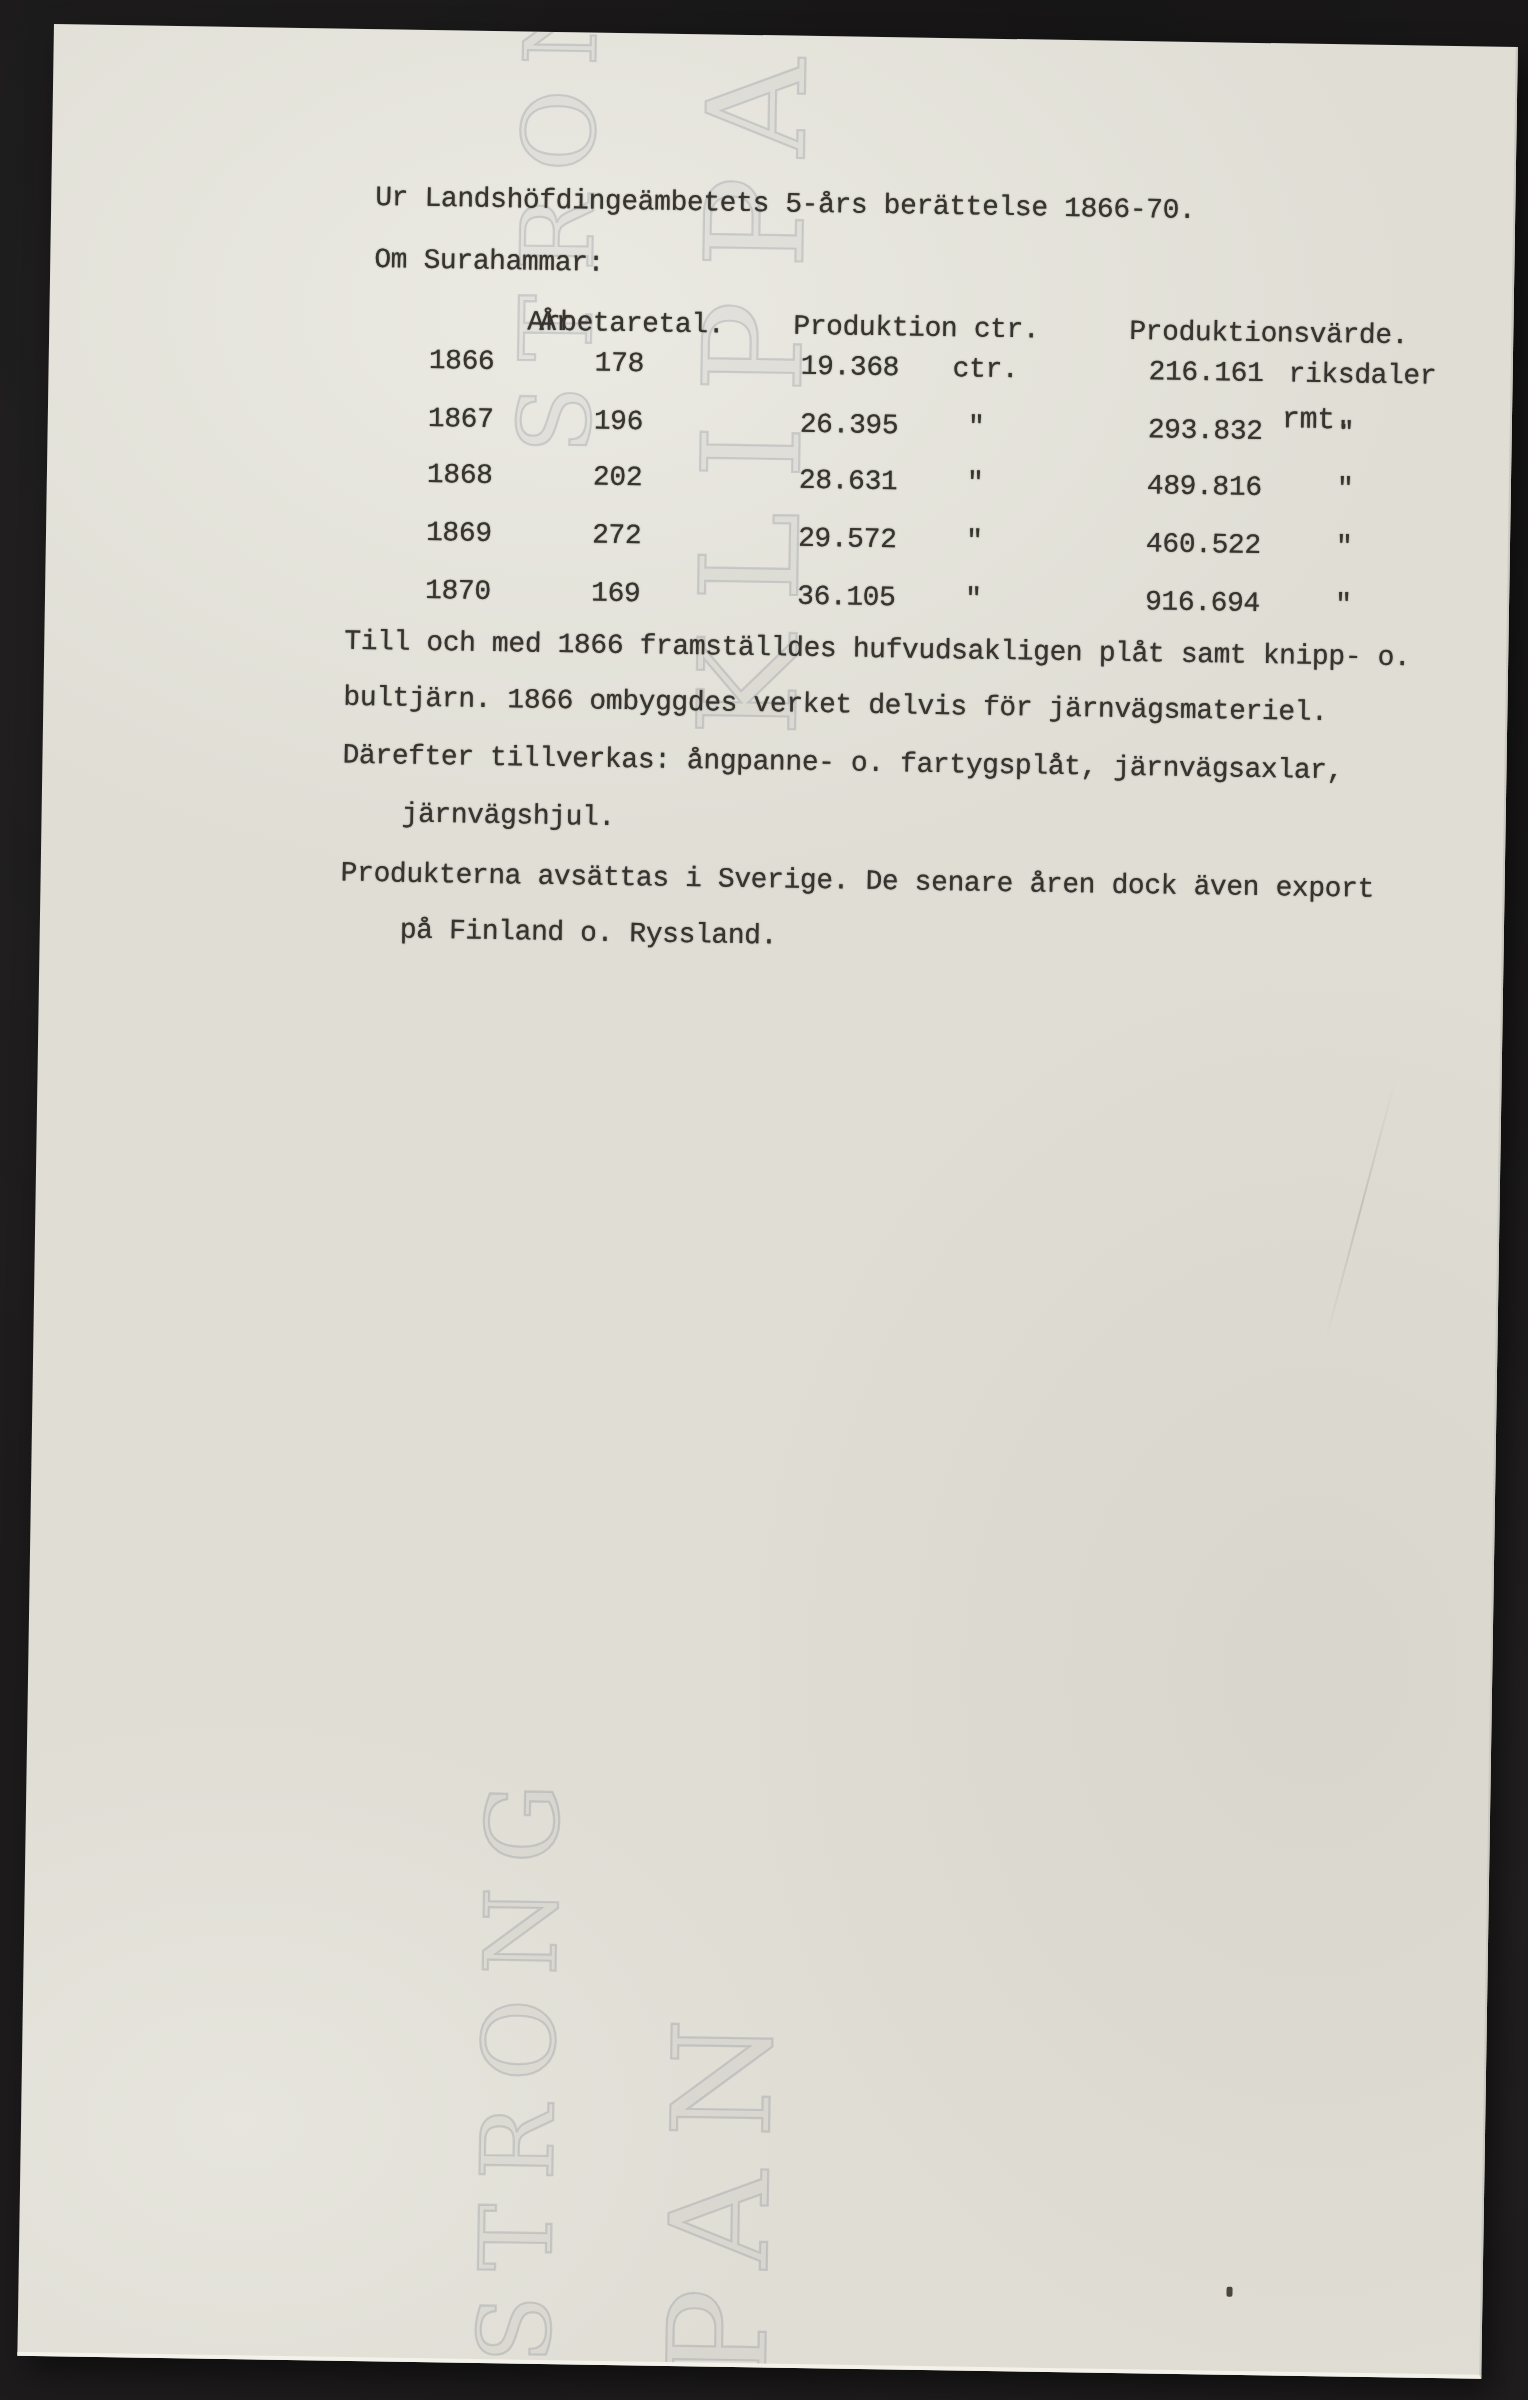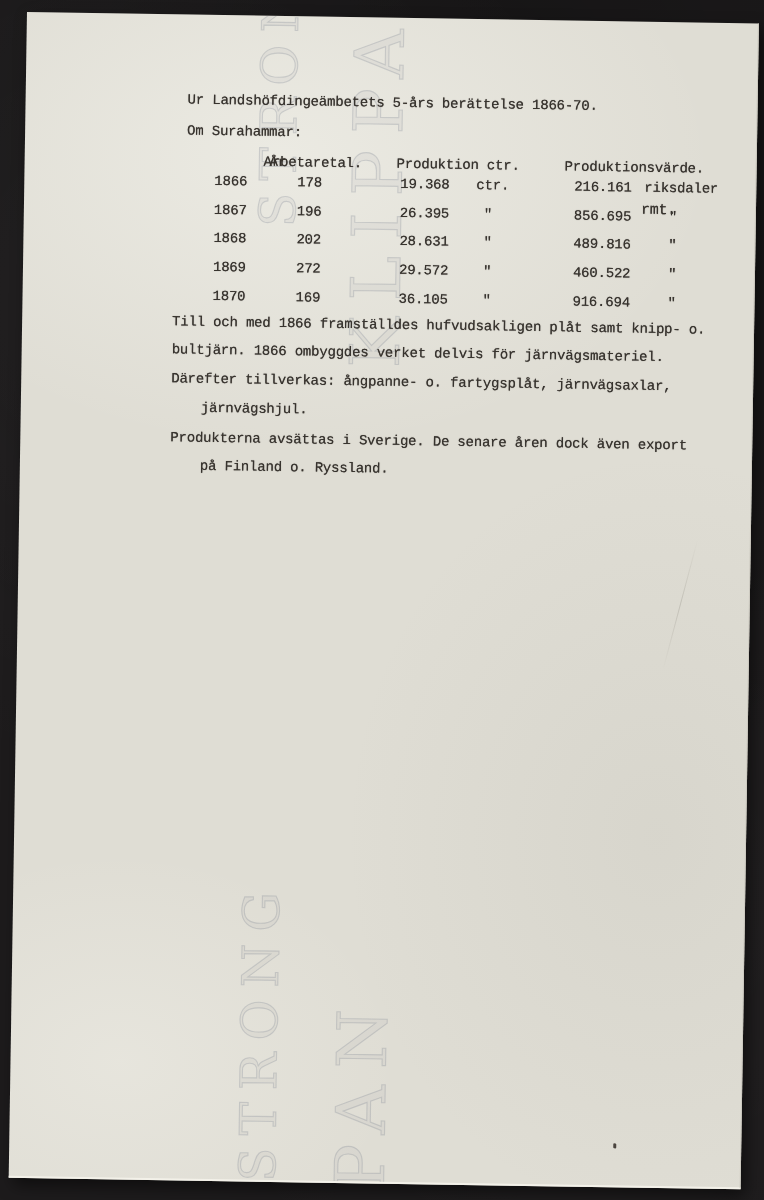--- a/index.html
+++ b/index.html
@@ -119,21 +119,21 @@
       <span class="c" style="left:620px;">riksdaler</span>
     </div>
 
     <div class="tw rmt-note" style="left:617px; top:181px;">rmt.</div>
 
     <div class="trow tw" style="top:188px;">
       <span class="c col-year">1867</span>
       <span class="c col-workers">196</span>
       <span class="c col-prod">26.395</span>
       <span class="c" style="left:460px;">"</span>
-      <span class="c col-val">856.695</span>
+      <span class="c col-val">293.832</span>
       <span class="c" style="left:645px;">"</span>
     </div>
 
     <div class="trow tw" style="top:216px;">
       <span class="c col-year">1868</span>
       <span class="c col-workers">202</span>
       <span class="c col-prod">28.631</span>
       <span class="c" style="left:460px;">"</span>
       <span class="c col-val">489.816</span>
       <span class="c" style="left:645px;">"</span>

